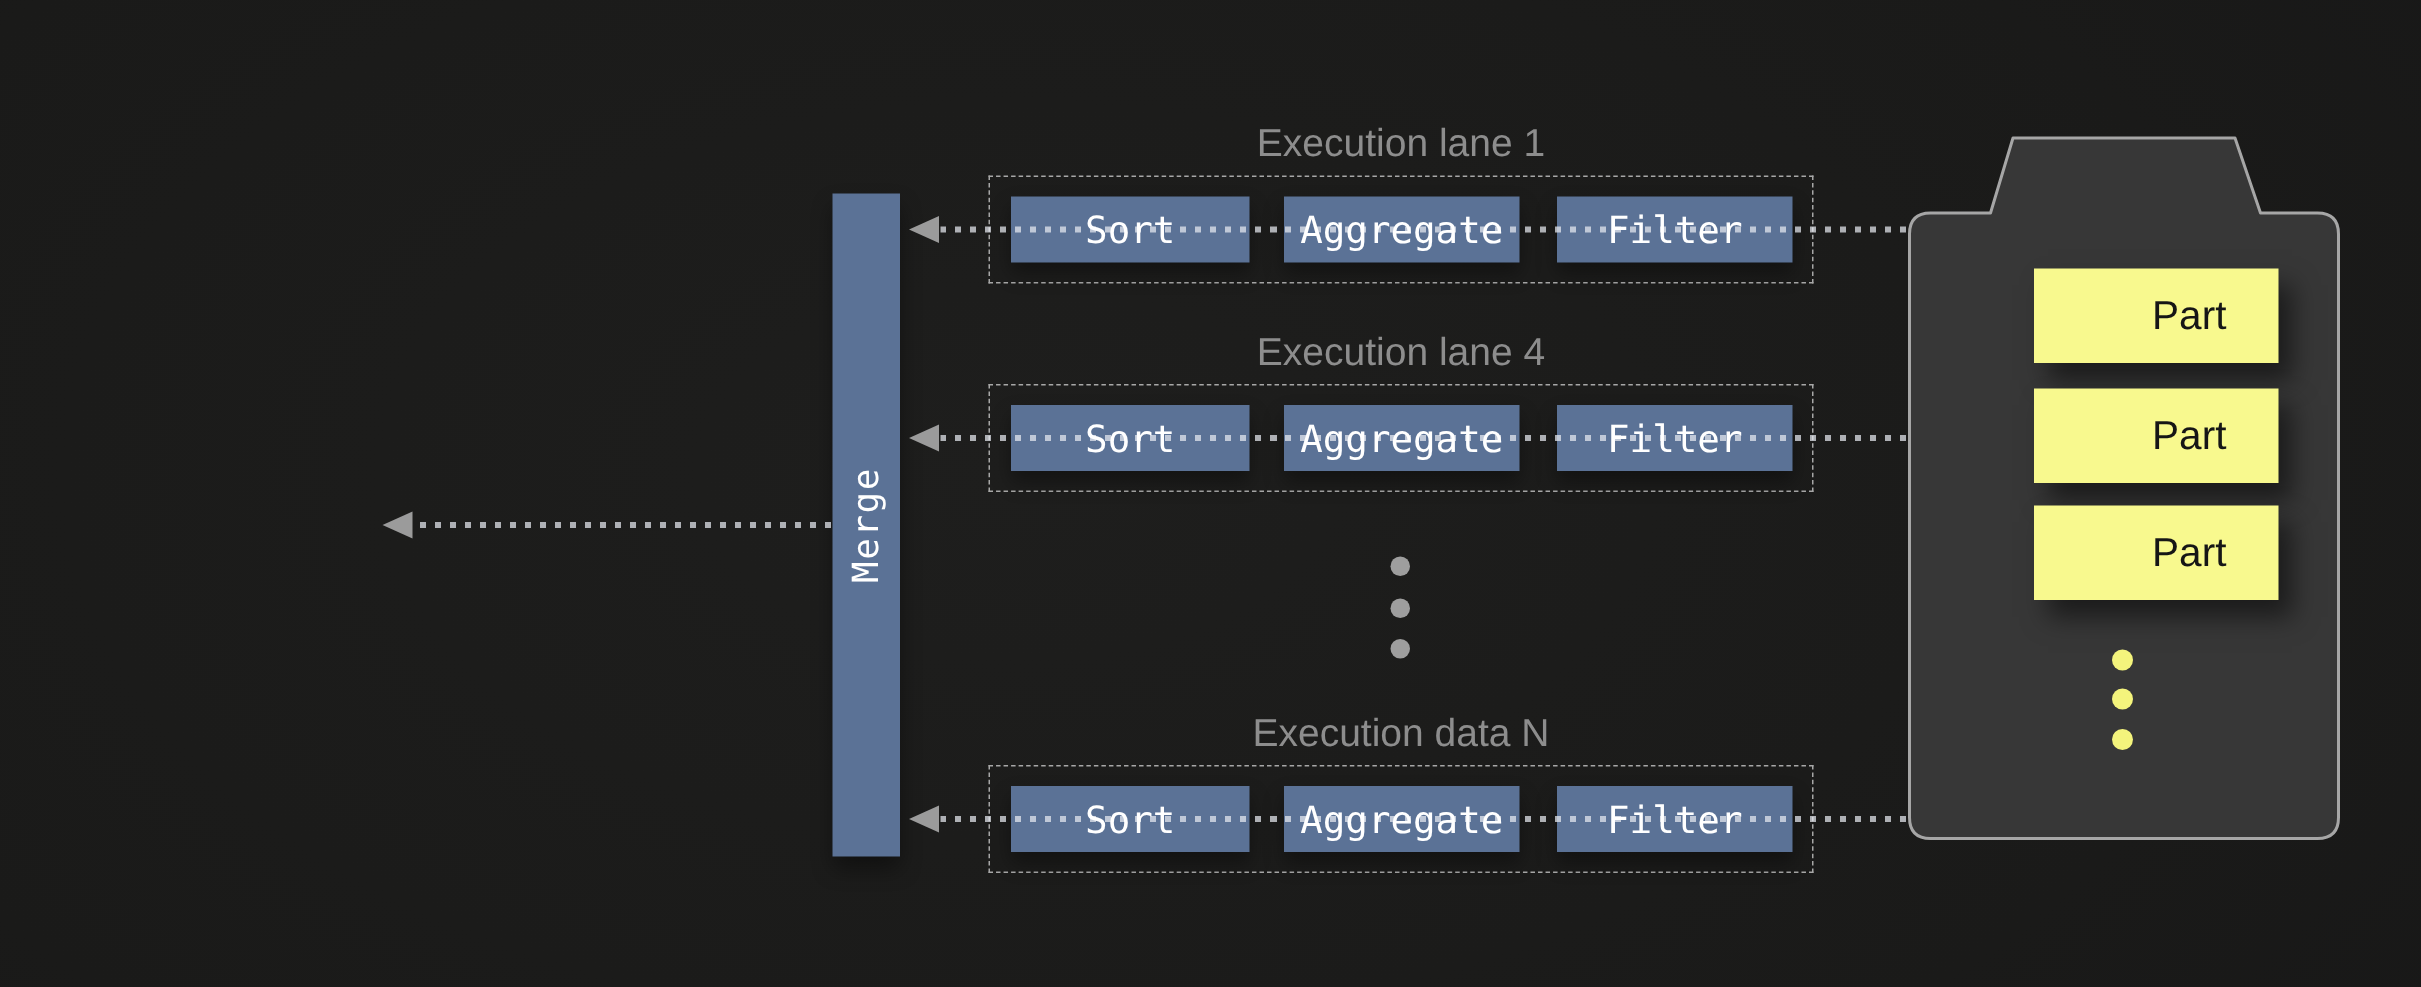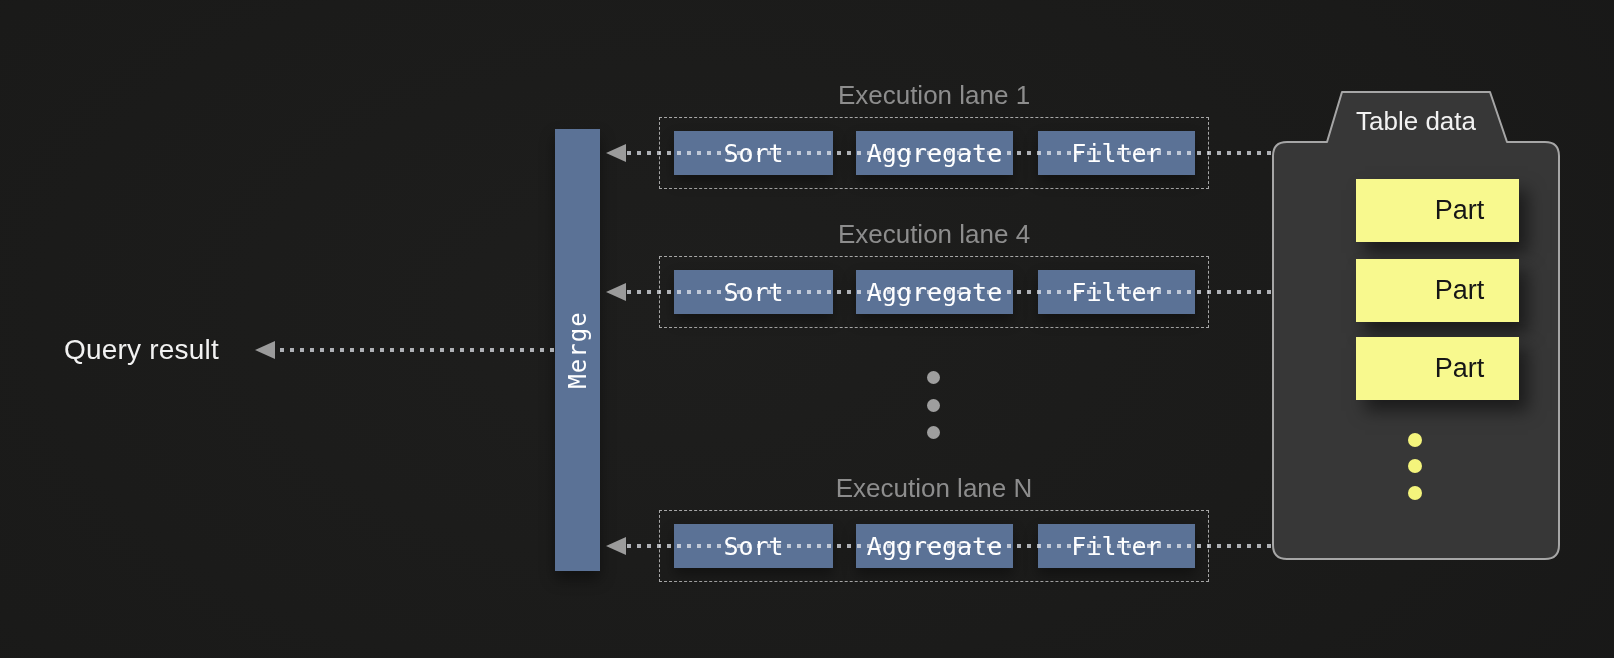--- a/index.html
+++ b/index.html
@@ -82,21 +82,20 @@
     box-shadow:9px 11px 16px rgba(0,0,0,0.5);
     padding-left:44px;
   }
   .part1{top:179px;} .part2{top:259px;} .part3{top:337px;}
 </style>
 </head>
 <body>
 
 <div class="canvas">
 
-  <div class="queryresult">Query result</div>
 
   <div class="dotline limit-line"></div>
   <div class="arrowhead limit-arrow"></div>
 
   <div class="merge-bar">
     <span>Merge</span>
   </div>
 
   <div class="lane lane1">
     <div class="lane-label">Execution lane 1</div>
@@ -128,39 +127,38 @@
     <div class="opbox op-filter">
       <span>Filter</span>
     </div>
   </div>
 
   <div class="dot graydot" style="top:371px"></div>
   <div class="dot graydot" style="top:399px"></div>
   <div class="dot graydot" style="top:426px"></div>
 
   <div class="lane lane3">
-    <div class="lane-label">Execution lane N</div>
+    <div class="lane-label">Execution data N</div>
     <div class="lane-frame"></div>
     <div class="dotline lane-line"></div>
     <div class="arrowhead lane-arrow"></div>
     <div class="opbox op-sort">
       <span>Sort</span>
     </div>
     <div class="opbox op-agg">
       <span>Aggregate</span>
     </div>
     <div class="opbox op-filter">
       <span>Filter</span>
     </div>
   </div>
 
   <svg class="tabledata-svg" width="300" height="480" viewBox="0 0 300 480">
     <path d="M62,57 L77,7 L225,7 L242,57 L280,57 Q294,57 294,71 L294,460 Q294,474 280,474 L22,474 Q8,474 8,460 L8,71 Q8,57 22,57 Z" fill="#373737" stroke="#a6a6a6" stroke-width="2" stroke-linejoin="round"></path>
   </svg>
-  <div class="tabledata-label">Table data</div>
 
   <div class="partbox part1">
     <span>Part</span>
   </div>
   <div class="partbox part2">
     <span>Part</span>
   </div>
   <div class="partbox part3">
     <span>Part</span>
   </div>

